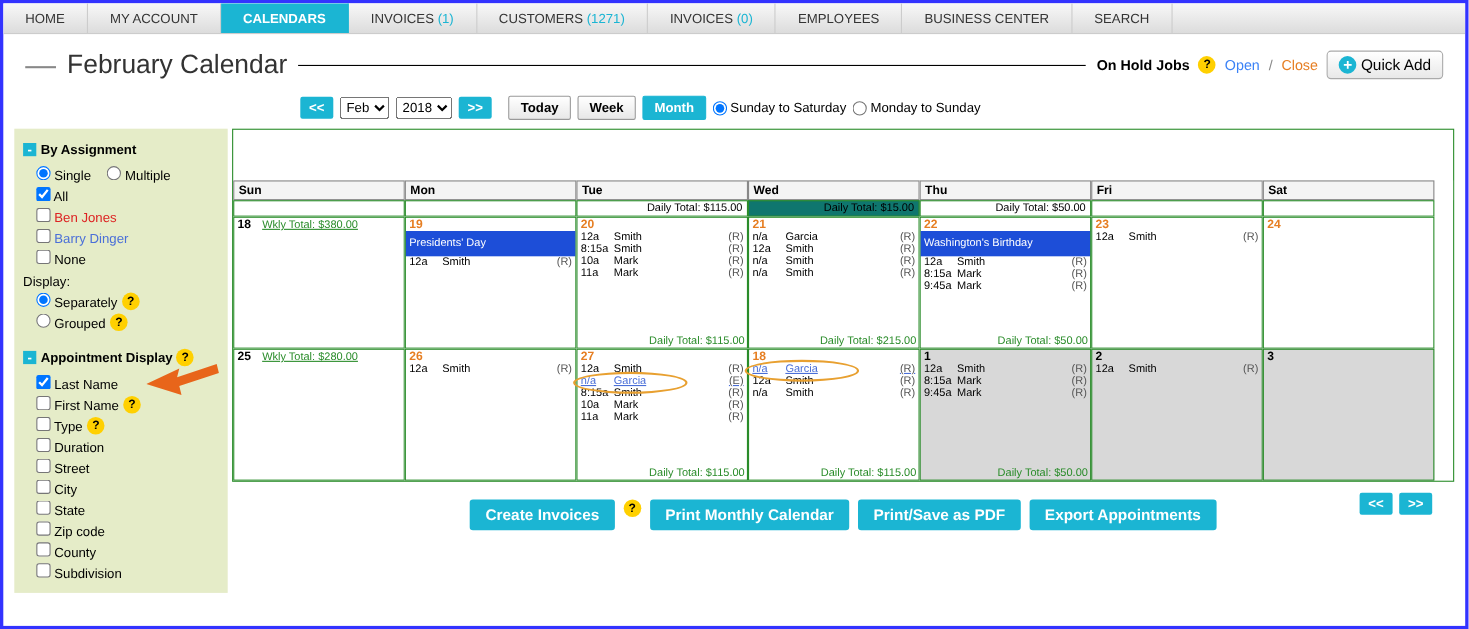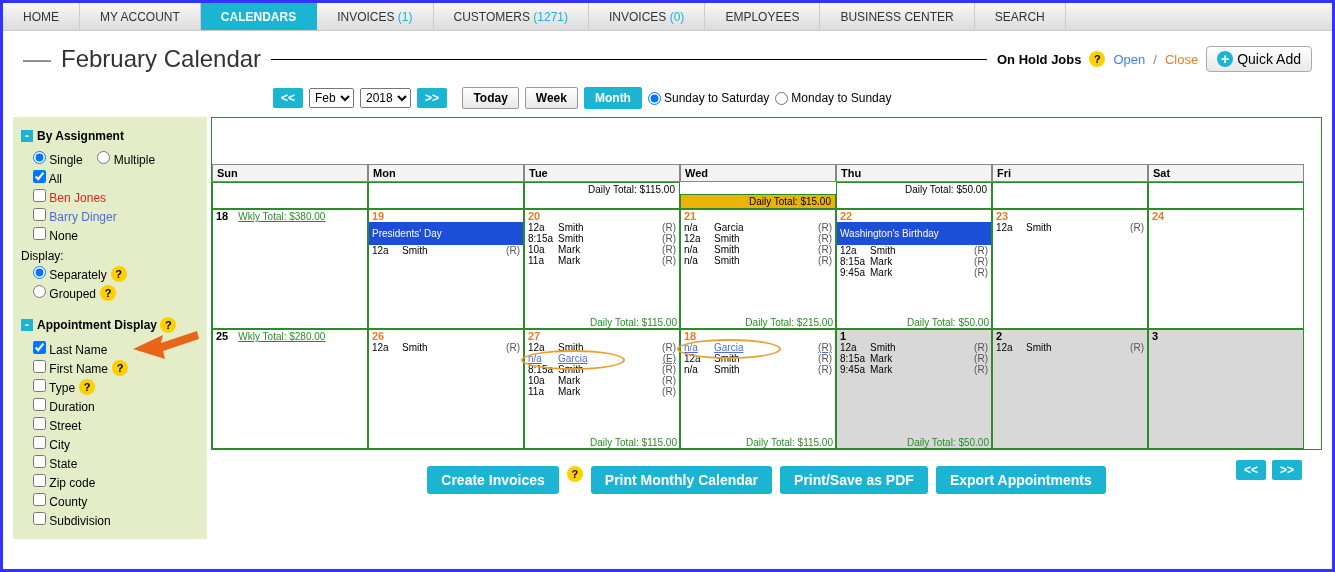--- a/index.html
+++ b/index.html
@@ -194,21 +194,21 @@
             <div>Tue</div>
             <div>Wed</div>
             <div>Thu</div>
             <div>Fri</div>
             <div>Sat</div>
           </div>
       <div class="cal-tot-row" id="top-tot">
             <div></div>
             <div></div>
             <div>Daily Total: $115.00</div>
-            <div style="background: #eab308; margin-top: 12px;">Daily Total: $15.00</div>
+            <div style="background: #0f766e;">Daily Total: $15.00</div>
             <div>Daily Total: $50.00</div>
             <div></div>
             <div></div>
           </div>
       <div class="cal-week" id="week1">
             <div class="cal-day">
               <div><span class="daynum ">18</span> <span class="wkly">Wkly Total: $380.00</span></div>
             </div>
             <div class="cal-day">
               <div><span class="daynum orange">19</span></div>

